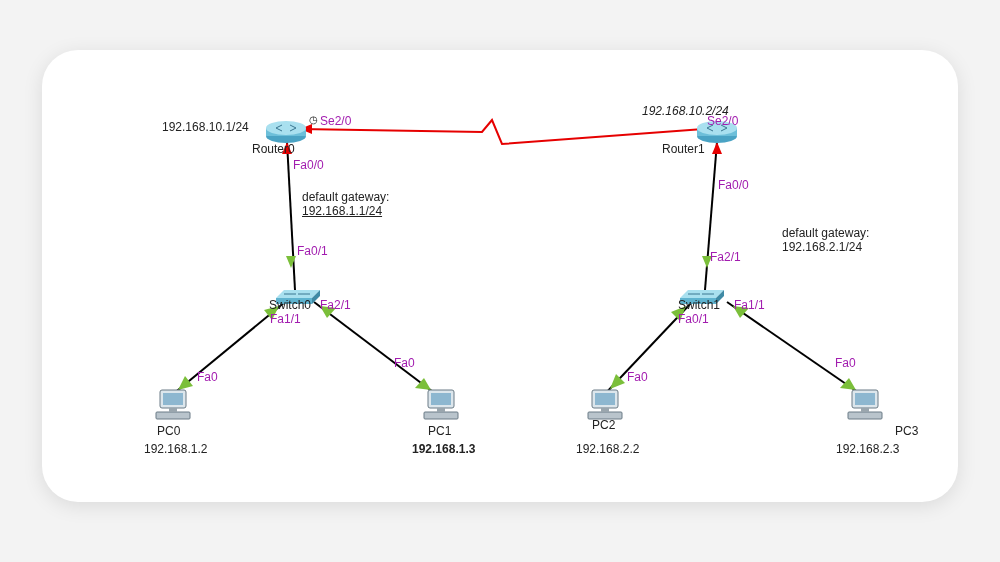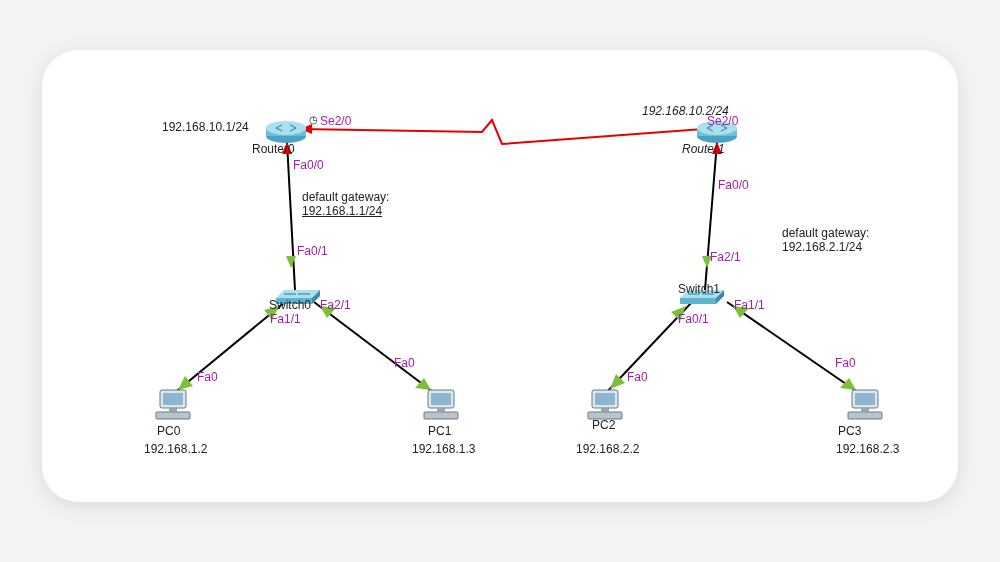--- a/index.html
+++ b/index.html
@@ -106,49 +106,49 @@
 
   <span class="lbl" style="left:267px;top:64px;font-size:10px;">◷</span>
 
   <span class="lbl" style="left:120px;top:58px;margin-top:12px;">192.168.10.1/24</span>
   <span class="lbl port" style="left:278px;top:64px;">Se2/0</span>
   <span class="lbl" style="left:210px;top:92px;">Router0</span>
   <span class="lbl port" style="left:251px;top:108px;">Fa0/0</span>
 
   <span class="lbl" style="left:600px;top:54px;font-style:italic;">192.168.10.2/24</span>
   <span class="lbl port" style="left:665px;top:64px;">Se2/0</span>
-  <span class="lbl" style="left:640px;top:92px;font-style:italic;">Router1</span>
+  <span class="lbl" style="left:620px;top:92px;">Router1</span>
   <span class="lbl port" style="left:676px;top:128px;">Fa0/0</span>
 
   <span class="lbl" style="left:260px;top:140px;">default gateway:</span>
   <span class="lbl" style="left:260px;top:154px;text-decoration:underline;">192.168.1.1/24</span>
 
   <span class="lbl" style="left:740px;top:176px;">default gateway:</span>
   <span class="lbl" style="left:740px;top:190px;">192.168.2.1/24</span>
 
   <span class="lbl port" style="left:255px;top:194px;">Fa0/1</span>
   <span class="lbl" style="left:227px;top:248px;">Switch0</span>
   <span class="lbl port" style="left:278px;top:248px;">Fa2/1</span>
   <span class="lbl port" style="left:228px;top:262px;">Fa1/1</span>
 
   <span class="lbl port" style="left:668px;top:200px;">Fa2/1</span>
-  <span class="lbl" style="left:636px;top:232px;">Switch1</span>
+  <span class="lbl" style="left:636px;top:248px;">Switch1</span>
   <span class="lbl port" style="left:692px;top:248px;">Fa1/1</span>
   <span class="lbl port" style="left:636px;top:262px;">Fa0/1</span>
 
   <span class="lbl port" style="left:155px;top:320px;">Fa0</span>
   <span class="lbl port" style="left:352px;top:306px;">Fa0</span>
   <span class="lbl port" style="left:585px;top:320px;">Fa0</span>
   <span class="lbl port" style="left:793px;top:306px;">Fa0</span>
 
   <span class="lbl" style="left:115px;top:374px;">PC0</span>
   <span class="lbl" style="left:102px;top:392px;text-align:right;">192.168.1.2</span>
 
   <span class="lbl" style="left:386px;top:374px;">PC1</span>
-  <span class="lbl" style="left:370px;top:392px;">192.168.1.3</span>
+  <span class="lbl" style="left:370px;top:392px;font-weight:bold;">192.168.1.3</span>
 
   <span class="lbl" style="left:550px;top:368px;">PC2</span>
   <span class="lbl" style="left:534px;top:392px;">192.168.2.2</span>
 
-  <span class="lbl" style="left:796px;top:374px;">PC3</span>
+  <span class="lbl" style="left:853px;top:374px;">PC3</span>
   <span class="lbl" style="left:794px;top:392px;">192.168.2.3</span>
 
 </div>
 
 </body></html>

